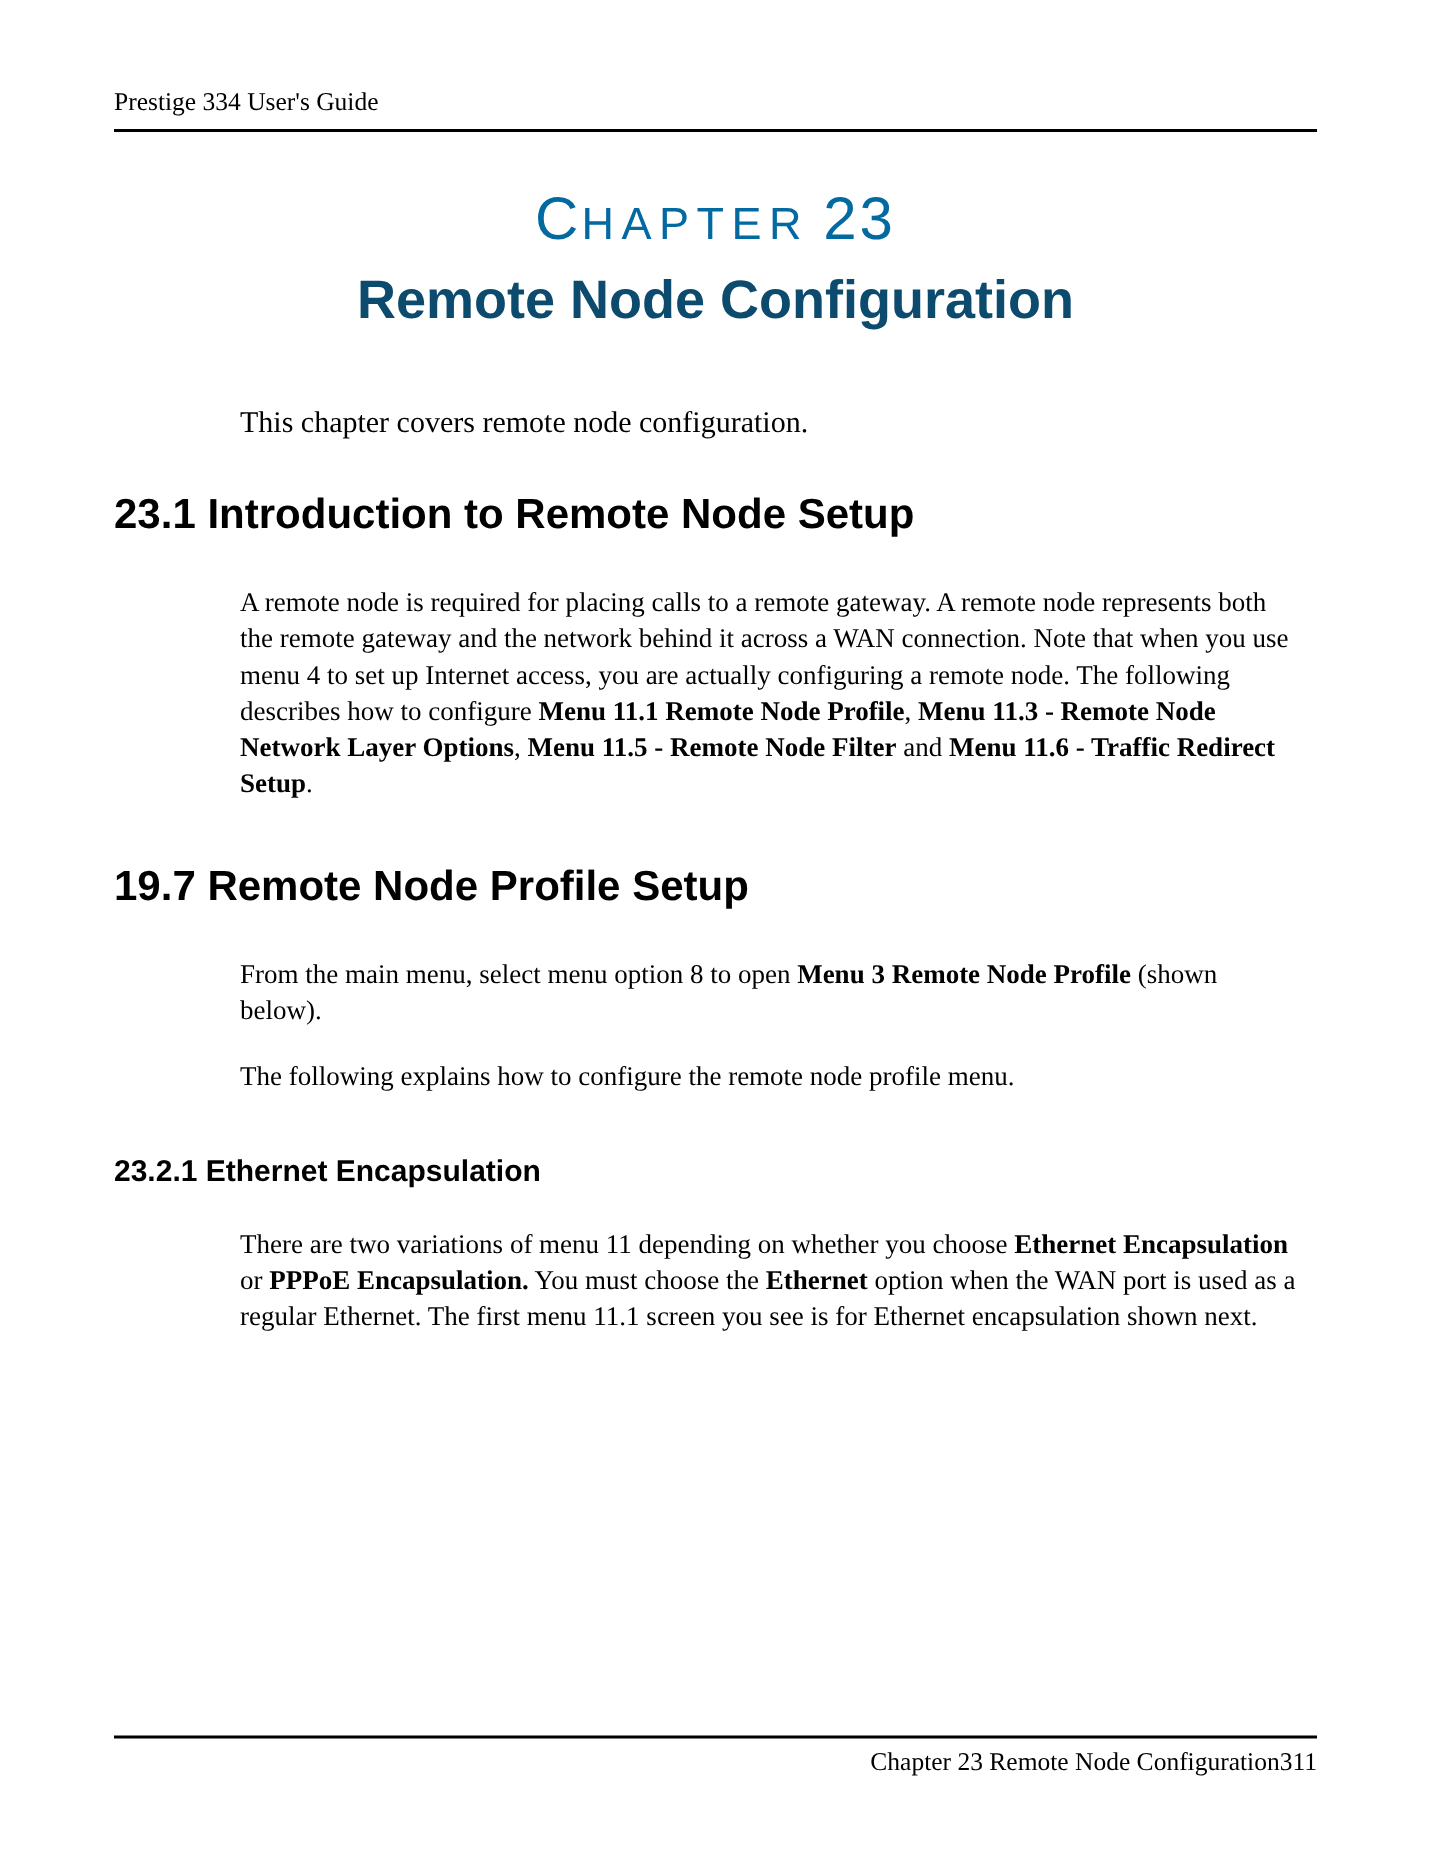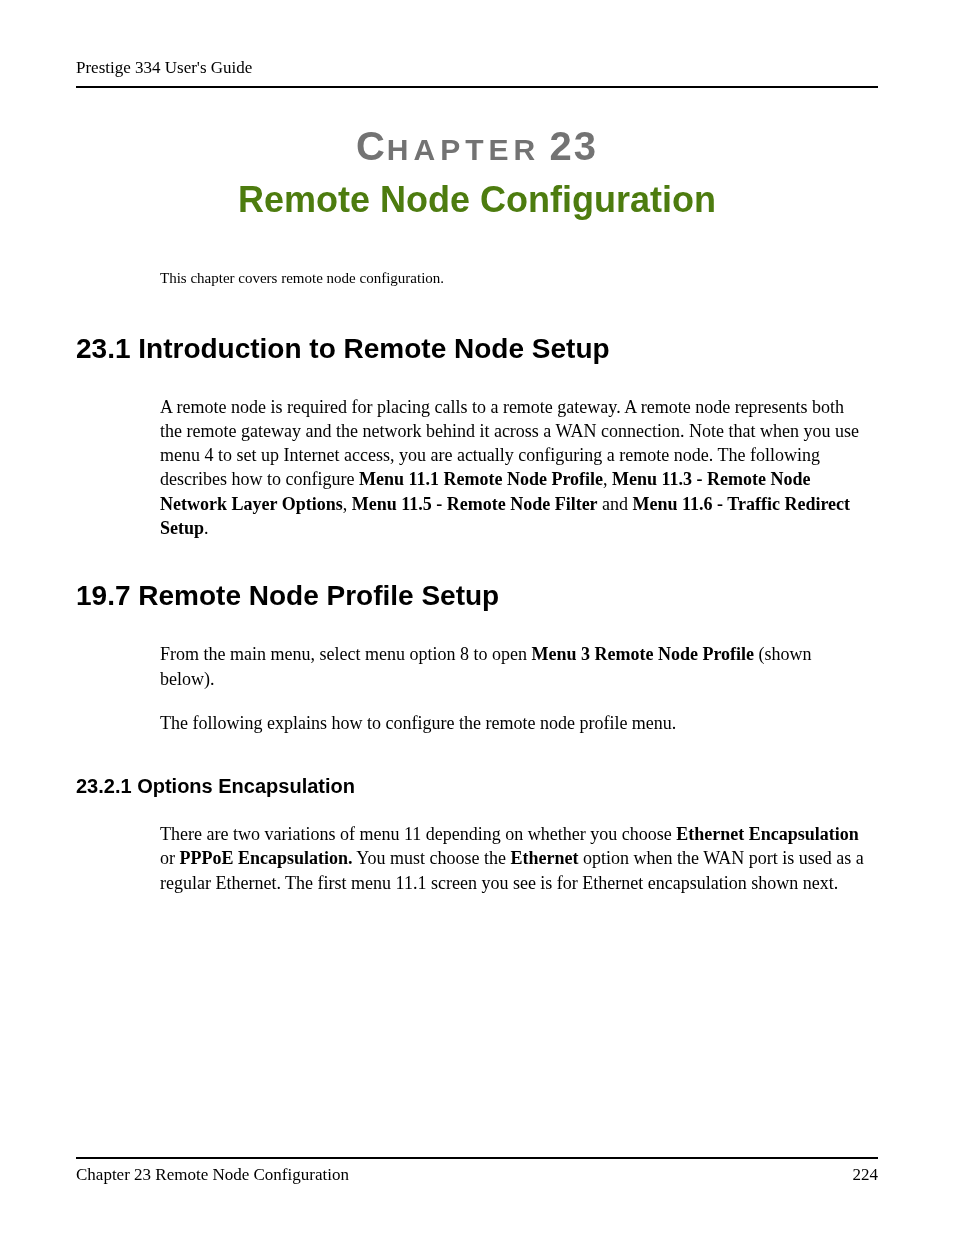--- a/index.html
+++ b/index.html
@@ -22,47 +22,47 @@
       margin-bottom: 8px;
     }
     .header-rule {
       border: none;
       border-top: 2px solid #000;
       margin-bottom: 36px;
     }
     .chapter-label {
       text-align: center;
       font-family: Arial, 'Helvetica Neue', sans-serif;
-      color: #737373;
+      color: #0369a1;
       font-size: 34px;
-      font-weight: bold;
+      font-weight: normal;
       margin-bottom: 10px;
     }
     .chapter-small {
       letter-spacing: 5px;
       font-size: 30px;
     }
     .chapter-num {
       font-size: 40px;
       letter-spacing: 2px;
     }
     .chapter-title {
       text-align: center;
       font-family: Arial, 'Helvetica Neue', sans-serif;
-      color: #4d7c0f;
+      color: #0c4a6e;
       font-size: 36px;
       font-weight: bold;
       margin-bottom: 48px;
     }
     .intro-text {
       font-family: 'Times New Roman', Times, serif;
-      font-size: 15px;
+      font-size: 20px;
       margin-left: 84px;
       margin-right: 30px;
-      margin-bottom: 44px;
+      margin-bottom: 32px;
       line-height: 1.3;
     }
     .h2 {
       font-family: Arial, 'Helvetica Neue', sans-serif;
       font-size: 28px;
       font-weight: bold;
       margin-bottom: 30px;
     }
     .h3 {
       font-family: Arial, 'Helvetica Neue', sans-serif;
@@ -90,21 +90,21 @@
       left: 76px;
       right: 76px;
     }
     .footer-rule {
       border: none;
       border-top: 2px solid #000;
       margin-bottom: 6px;
     }
     .footer-row {
       display: flex;
-      justify-content: space-between;
+      justify-content: flex-end;
       font-family: 'Times New Roman', Times, serif;
       font-size: 17px;
     }
   </style>
 </head>
 <body>
 
 <div class="header-text">Prestige 334 User's Guide</div>
 <hr class="header-rule">
 
@@ -119,24 +119,24 @@
 <div class="body-para section-gap">
   <span>A remote node is required for placing calls to a remote gateway. A remote node represents both the remote gateway and the network behind it across a WAN connection. Note that when you use menu 4 to set up Internet access, you are actually configuring a remote node. The following describes how to configure </span><span class="bold">Menu 11.1 Remote Node Profile</span><span>, </span><span class="bold">Menu 11.3 - Remote Node Network Layer Options</span><span>, </span><span class="bold">Menu 11.5 - Remote Node Filter</span><span> and </span><span class="bold">Menu 11.6 - Traffic Redirect Setup</span><span>.</span>
 </div>
 
 <div class="h2">19.7  Remote Node Profile Setup</div>
 <div class="body-para">
   <span>From the main menu, select menu option 8 to open </span><span class="bold">Menu 3 Remote Node Profile</span><span> (shown below).</span>
 </div>
 <div class="body-para section-gap">The following explains how to configure the remote node profile menu.</div>
 
-<div class="h3">23.2.1  Options Encapsulation</div>
+<div class="h3">23.2.1  Ethernet Encapsulation</div>
 <div class="body-para">
   <span>There are two variations of menu 11 depending on whether you choose </span><span class="bold">Ethernet Encapsulation</span><span> or </span><span class="bold">PPPoE Encapsulation.</span><span> You must choose the </span><span class="bold">Ethernet</span><span> option when the WAN port is used as a regular Ethernet. The first menu 11.1 screen you see is for Ethernet encapsulation shown next.</span>
 </div>
 
 <div class="footer">
   <hr class="footer-rule">
   <div class="footer-row">
     <span>Chapter 23 Remote Node Configuration</span>
-    <span>224</span>
+    <span>311</span>
   </div>
 </div>
 
 </body></html>

